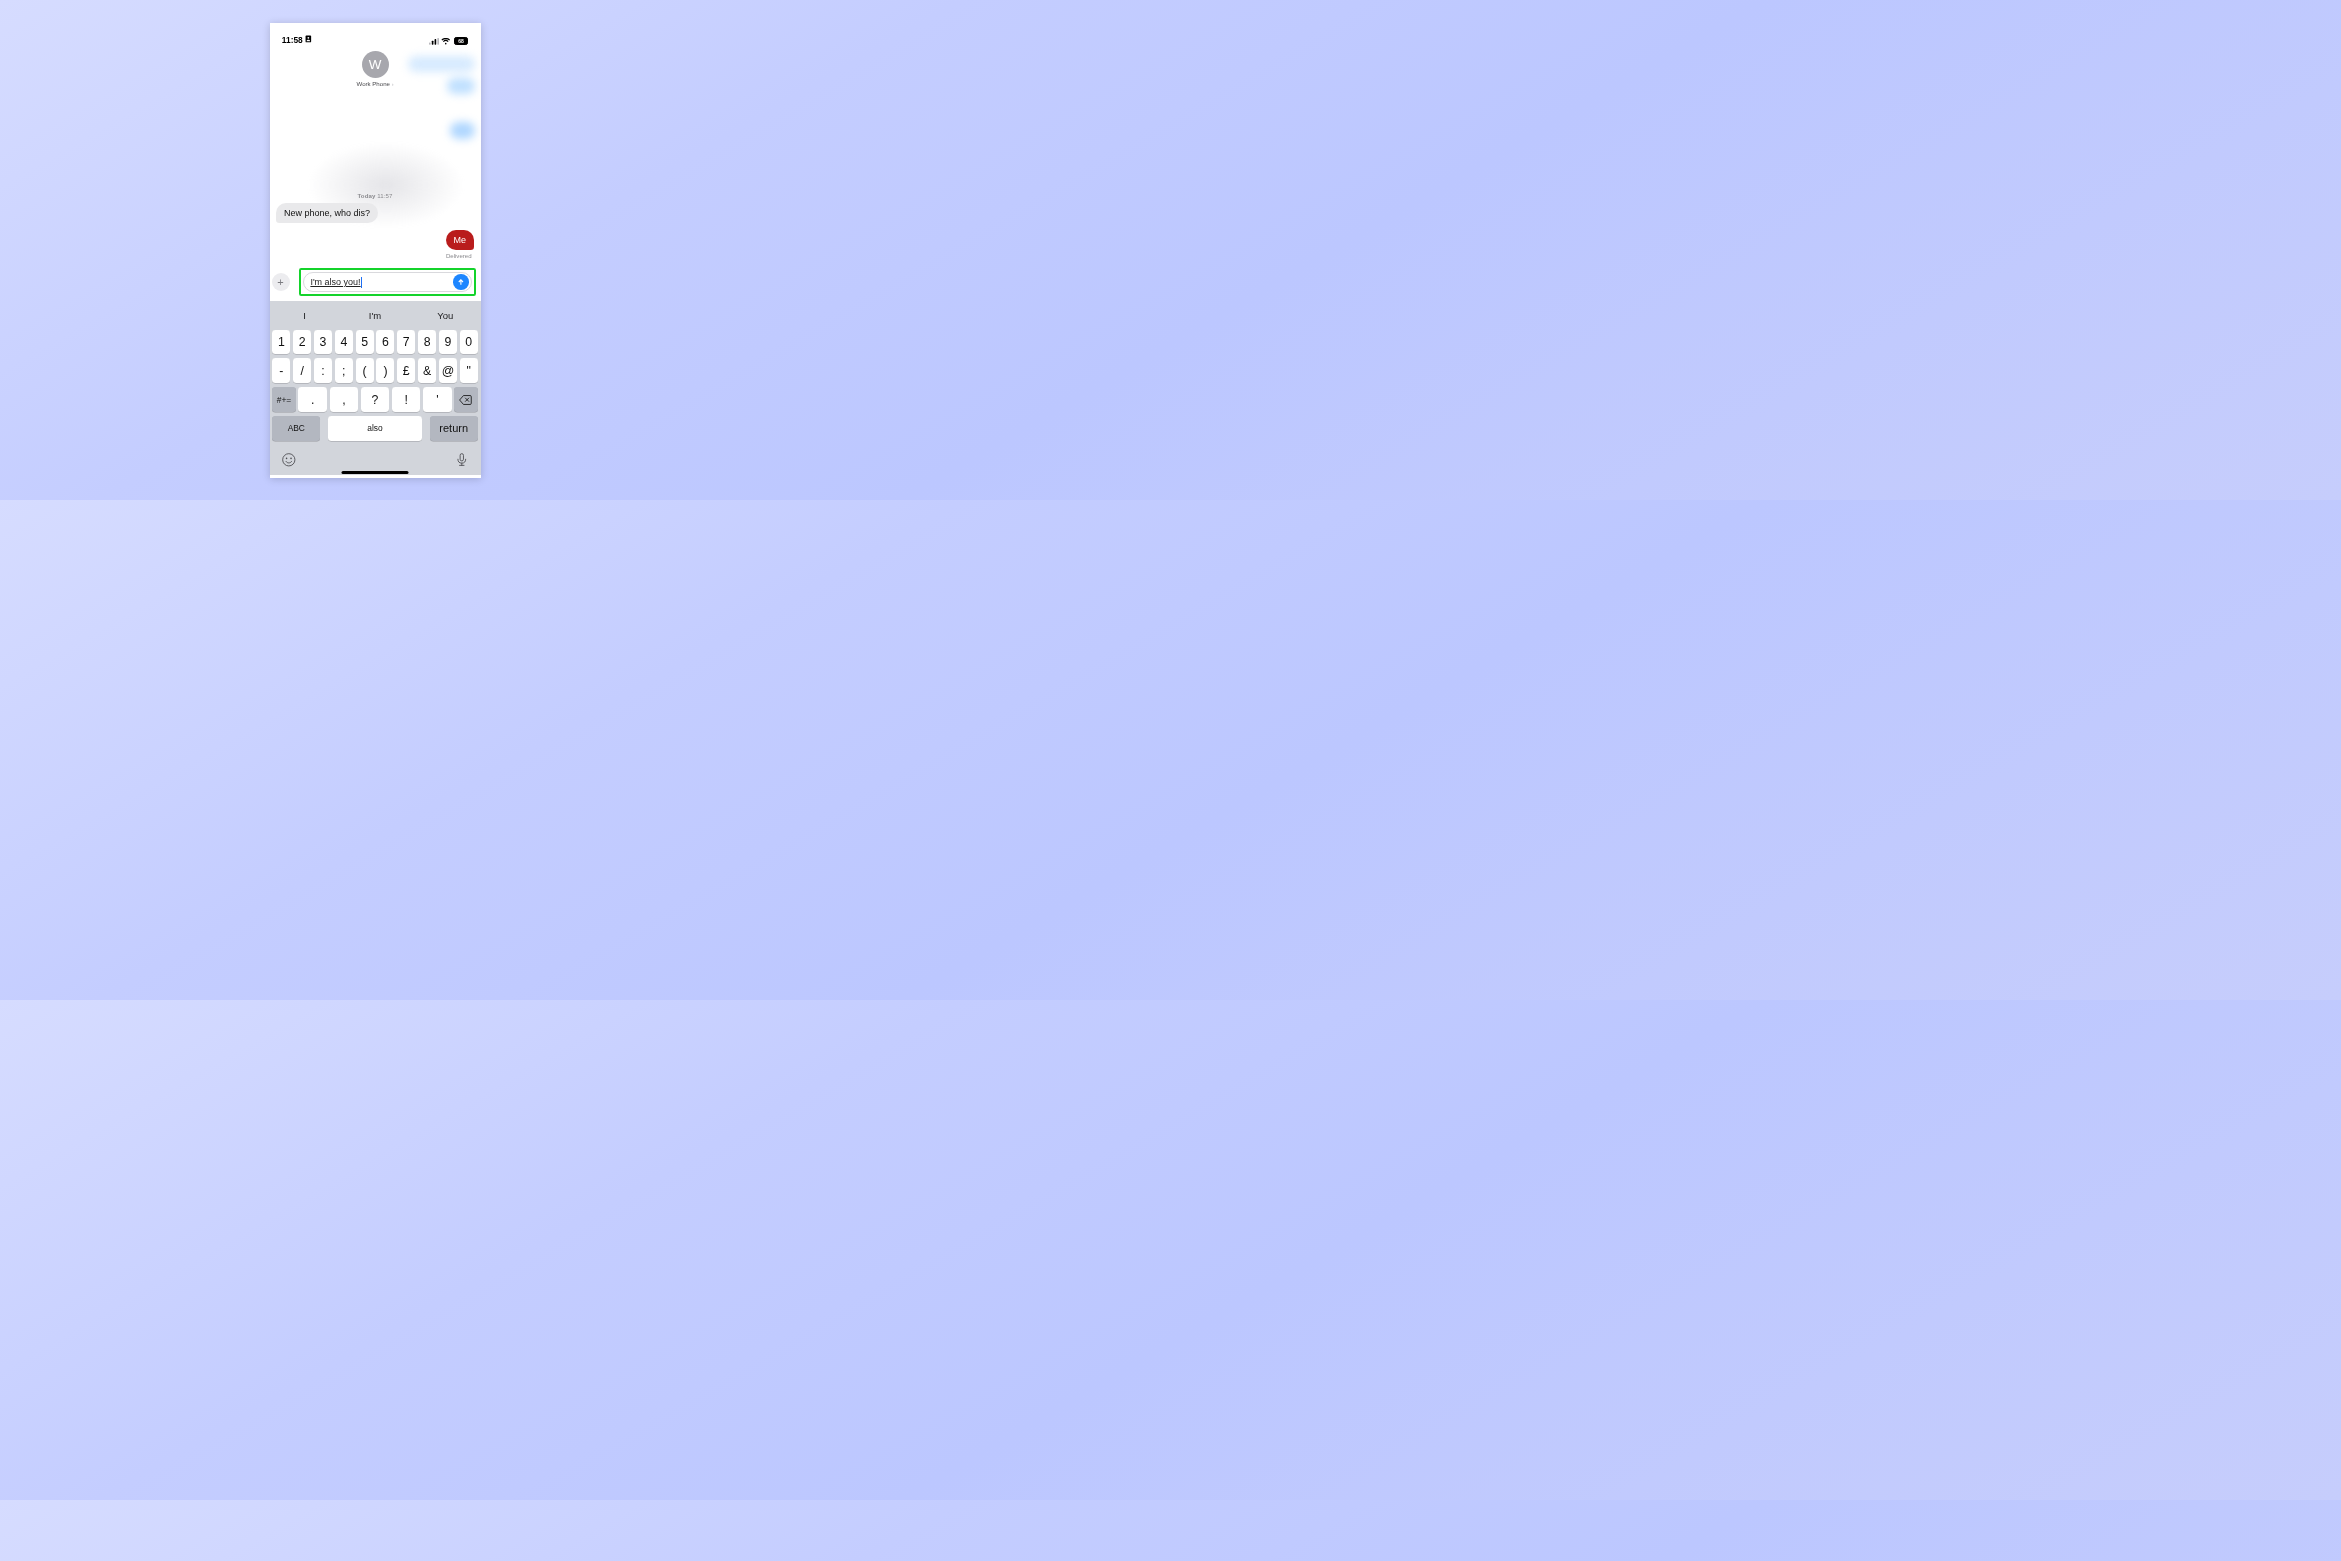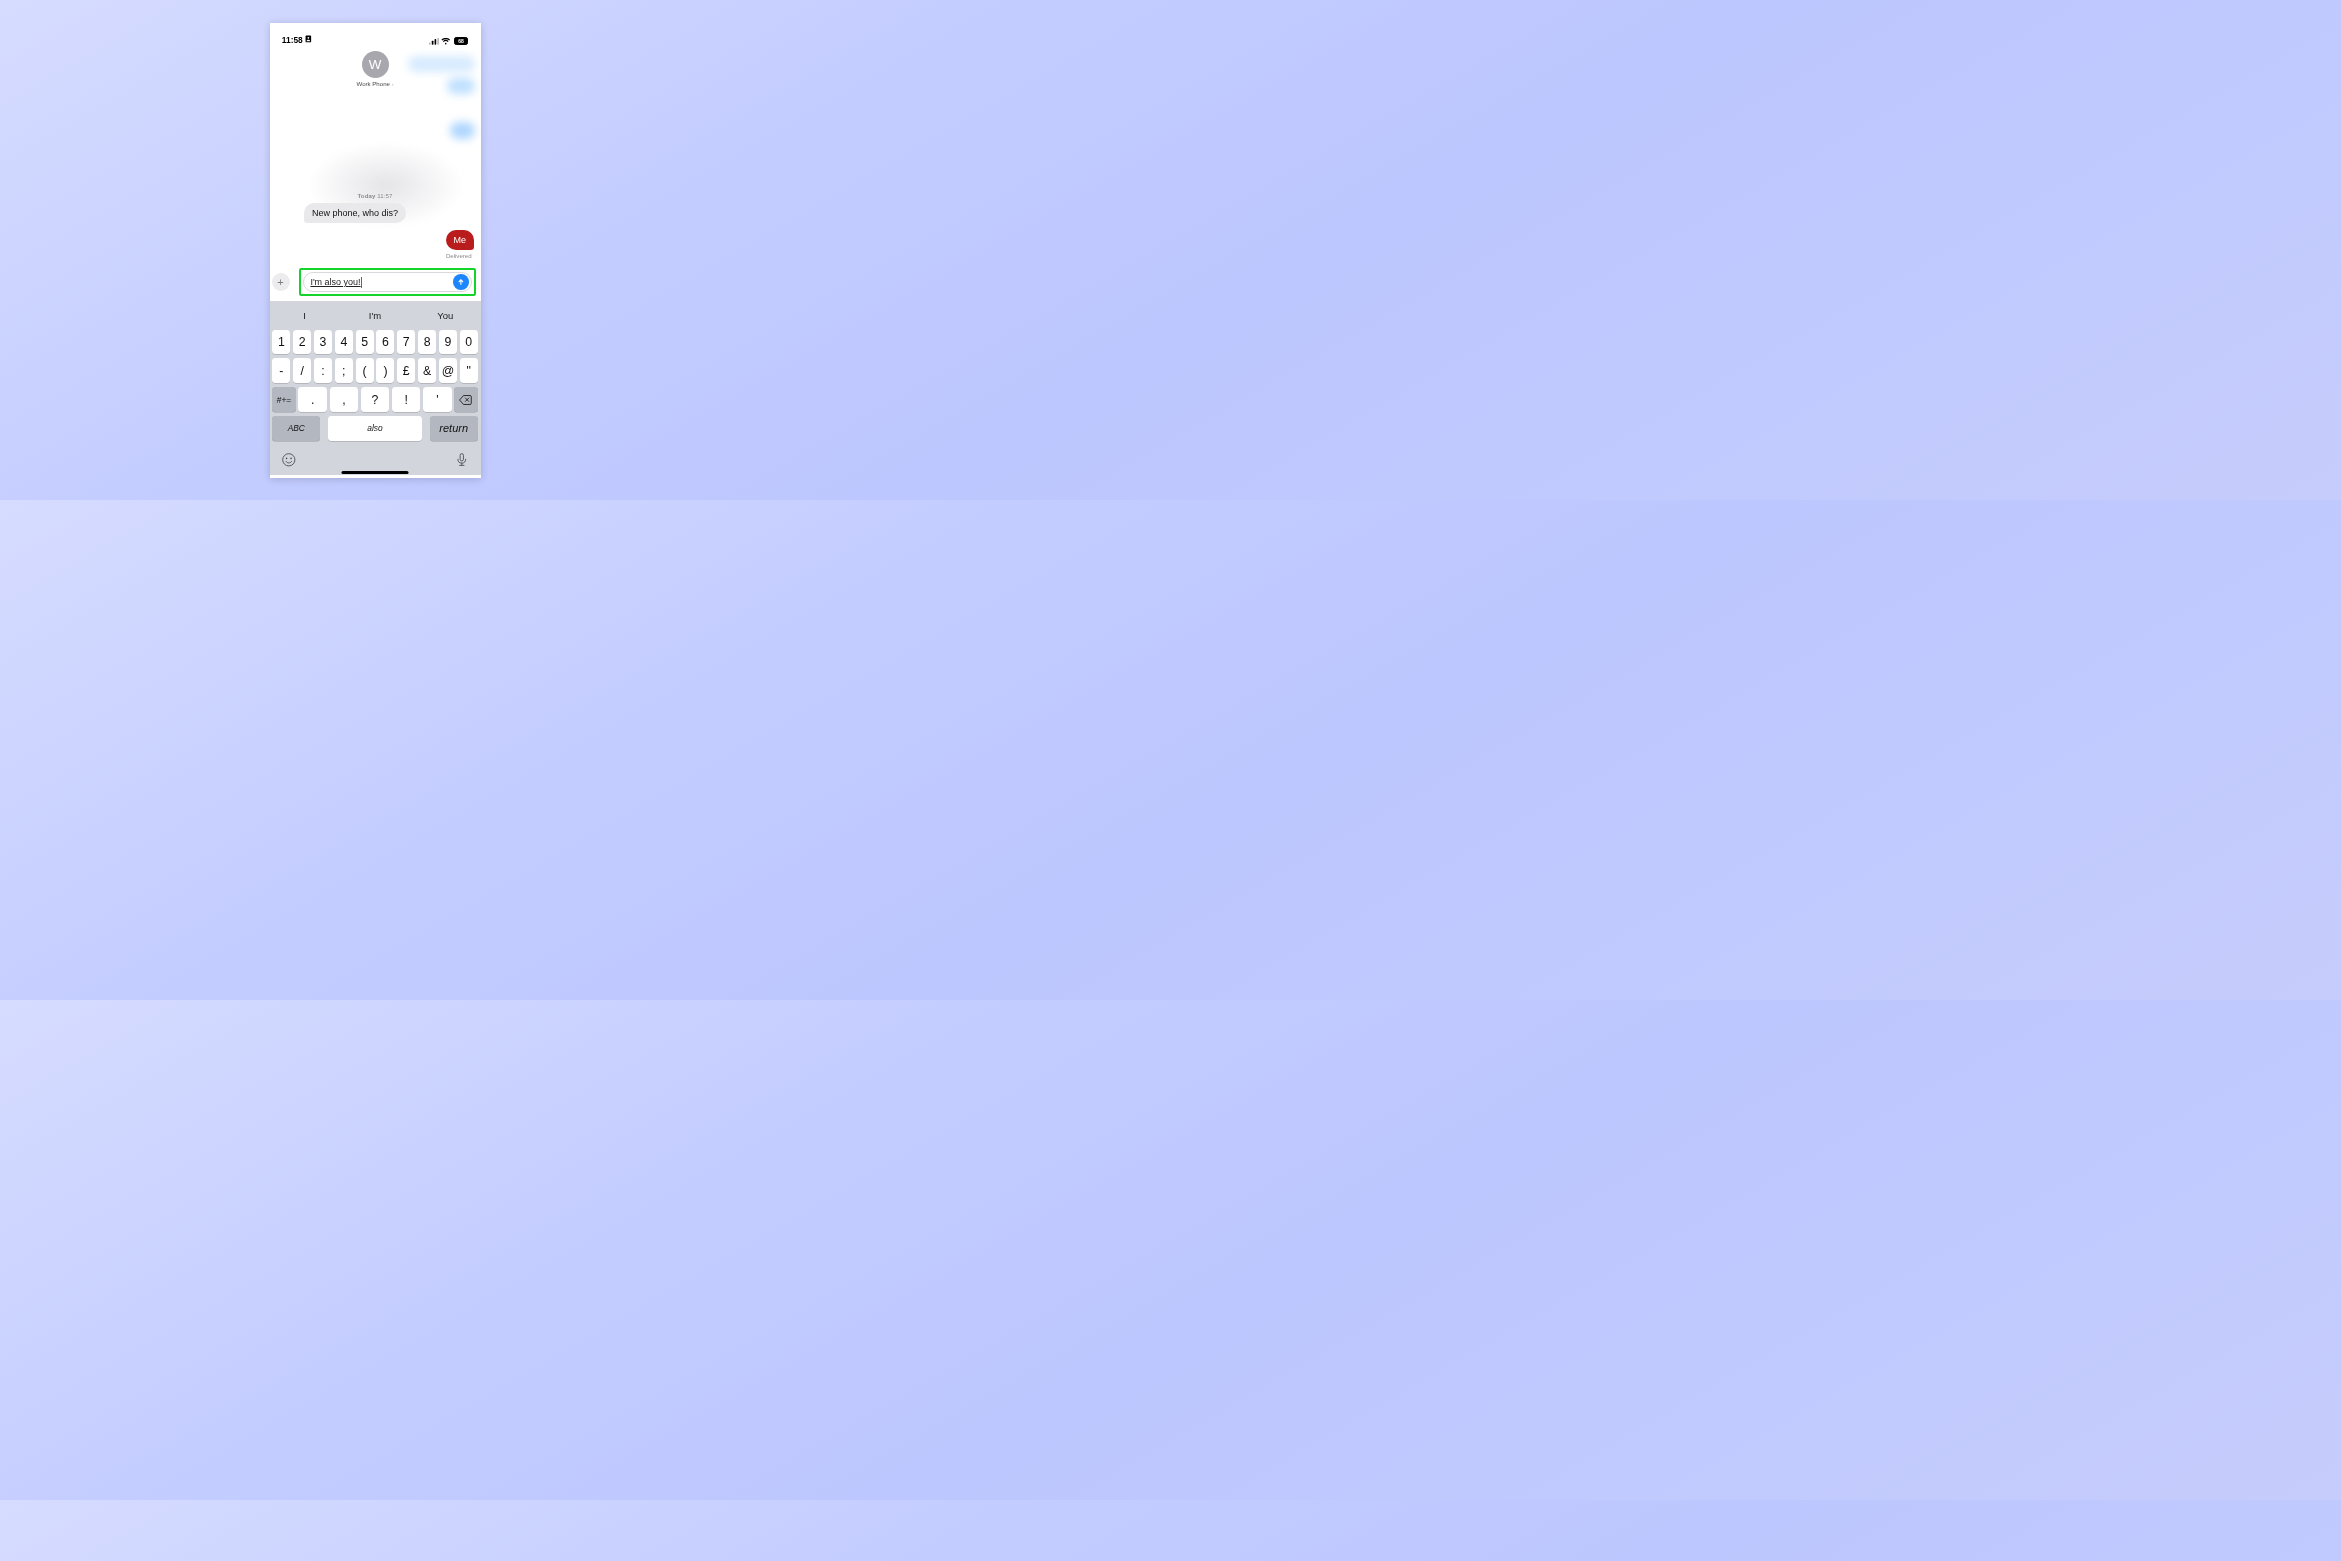--- a/index.html
+++ b/index.html
@@ -70,21 +70,21 @@
     padding: 103px 6.7px 0 6.7px;
   }
   .timestamp { text-align:center; font-size:6.1px; color:#8a8a8e; margin-bottom:4.5px; letter-spacing:0.1px;}
   .timestamp .t-day { font-weight:600; }
   .msg-row { display:flex; margin-bottom:6.7px; }
   .msg-row.in { justify-content:flex-start; }
   .msg-row.out { justify-content:flex-end; flex-direction:column; align-items:flex-end; }
   .bubble {
     max-width: 134px; padding:5px 7.8px; border-radius:10px; font-size:9px;
   }
-  .bubble.in { background:#e9e9eb; color:#101010; border-bottom-left-radius:3.3px;margin-left:28px;}
+  .bubble.in { background:#e9e9eb; color:#101010; border-bottom-left-radius:3.3px;}
   .bubble.out { background:#b91c1c; color:#fff; border-bottom-right-radius:3.3px;}
   .delivered { font-size:6.1px; color:#8a8a8e; margin-top:2.2px; margin-right:2.2px;}
   
   .compose-zone { padding: 2.2px 4.5px 4.5px 4.5px; position:relative; }
   .highlight-box {
     border:2.2px solid #14d32b; border-radius:2.2px;
     padding:2.2px 2.2px; display:flex; align-items:center; gap:3.3px;
   }
   .plus-btn {
     width:18px; height:18px; border-radius:50%; background:#ececef;
@@ -120,21 +120,21 @@
   .key {
     flex:1; height:24.5px; background:#fff; border-radius:3.3px;
     box-shadow:0 0.6px 0 rgba(0,0,0,.28);
     display:flex; align-items:center; justify-content:center;
     font-size:12.3px; color:#111;
   }
   .krow.r3 { padding-left:2.8px; padding-right:2.8px; }
   .key.func { background:#b3b7c0; font-size:8.4px; }
   .backspace-key { flex:0 0 23.4px; }
   .numsym-key { flex:0 0 23.4px; font-size:7.8px;}
-  .krow.r4 { gap:8px; padding:2.2px 2.8px 3.3px 2.8px;font-style:italic; }
+  .krow.r4 { gap:8px; padding:2.2px 2.8px 3.3px 2.8px; }
   .key.abc { flex:0 0 48px; font-size:8.4px;}
   .key.space { flex:1; font-size:8.4px;}
   .key.return { flex:0 0 48px; font-size:11px;}
   .kbd-bottom {
     height:31px; display:flex; align-items:center; justify-content:space-between;
     padding:0 11px;
   }
   .emoji-icn, .mic-icn { width:15.6px; height:15.6px; color:#4d4d52; }
   .home-ind {
     position:absolute; bottom:3.3px; left:50%; transform:translateX(-50%);

